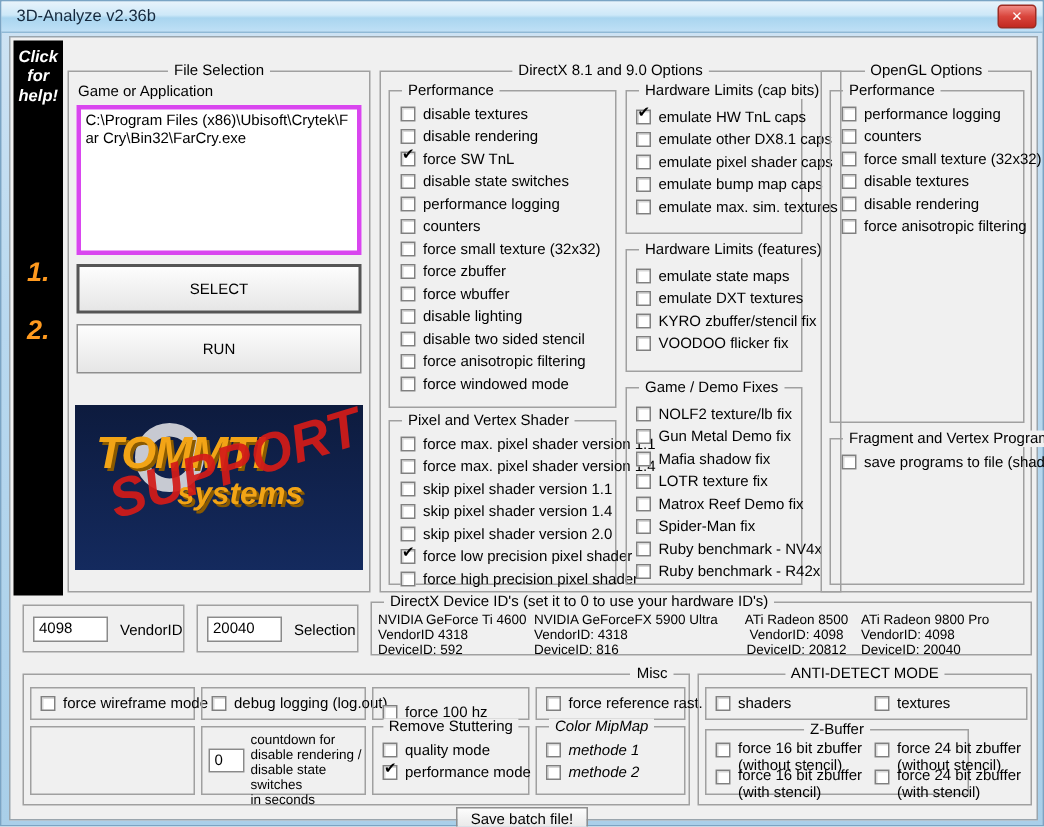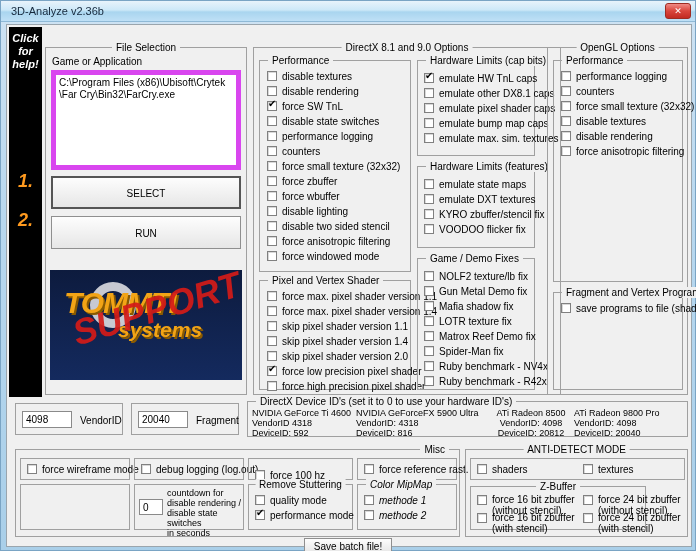--- a/index.html
+++ b/index.html
@@ -46,21 +46,21 @@
   .cb .box { position:absolute; left:2px; top:2px; width:10px; height:10px;
     border:1px solid #808080; background:#fff; box-shadow:inset 1px 1px 0 #d8d8d8; }
   .cb.checked .box:after { content:"✔"; position:absolute; left:0px; top:-4px;
     font-size:10px; color:#000; line-height:12px; }
   .cb2 { height:24px; line-height:11px; padding-top:1px; }
   
   .btn { background:linear-gradient(to bottom,#fdfdfd,#e6e6e6);
     border:1px solid #8f8f8f; text-align:center; font-size:10px; color:#000; }
   .btn.focus { border:2px solid #555; }
   
-  .panel { background:#fff; border:5px solid #d946ef; }
+  .panel { background:#fff; border:3px solid #d946ef; }
   .field { background:#fff; border:1px solid #8a8a8a; font-size:10px;
     padding:2px 3px; color:#000; }
   .logo { position:absolute; background:linear-gradient(to bottom,#0d1b3e,#142a5e); }
   .lbl { font-size:10px; color:#000; white-space:nowrap; }
   .small { font-size:9px; }
 </style>
 </head>
 <body>
 
 <div class="window">
@@ -191,21 +191,21 @@
       </div>
     </div>
 
     <div class="group" style="left:8px; top:378px; width:108px; height:32px;">
       <input class="field" style="position: absolute; left: 6px; top: 7px; width: 50px; height: 17px;" value="4098">
       <span class="lbl" style="position:absolute; left:64px; top:11px;">VendorID</span>
     </div>
 
     <div class="group" style="left:124px; top:378px; width:108px; height:32px;">
       <input class="field" style="position: absolute; left: 6px; top: 7px; width: 50px; height: 17px;" value="20040">
-      <span class="lbl" style="position:absolute; left:64px; top:11px;">Fragment</span>
+      <span class="lbl" style="position:absolute; left:64px; top:11px;">Selection</span>
     </div>
 
     <div class="group" style="left:240px; top:376px; width:441px; height:36px;">
       <div class="glegend left">DirectX Device ID's (set it to 0 to use your hardware ID's)</div>
       <div style="position:absolute; left:4px; top:6px; width:118px; line-height:10px;" class="small">
         <div>NVIDIA GeForce Ti 4600</div>
         <div>VendorID 4318</div>
         <div>DeviceID: 592</div>
       </div>
       <div style="position:absolute; left:108px; top:6px; width:140px; line-height:10px;" class="small">

